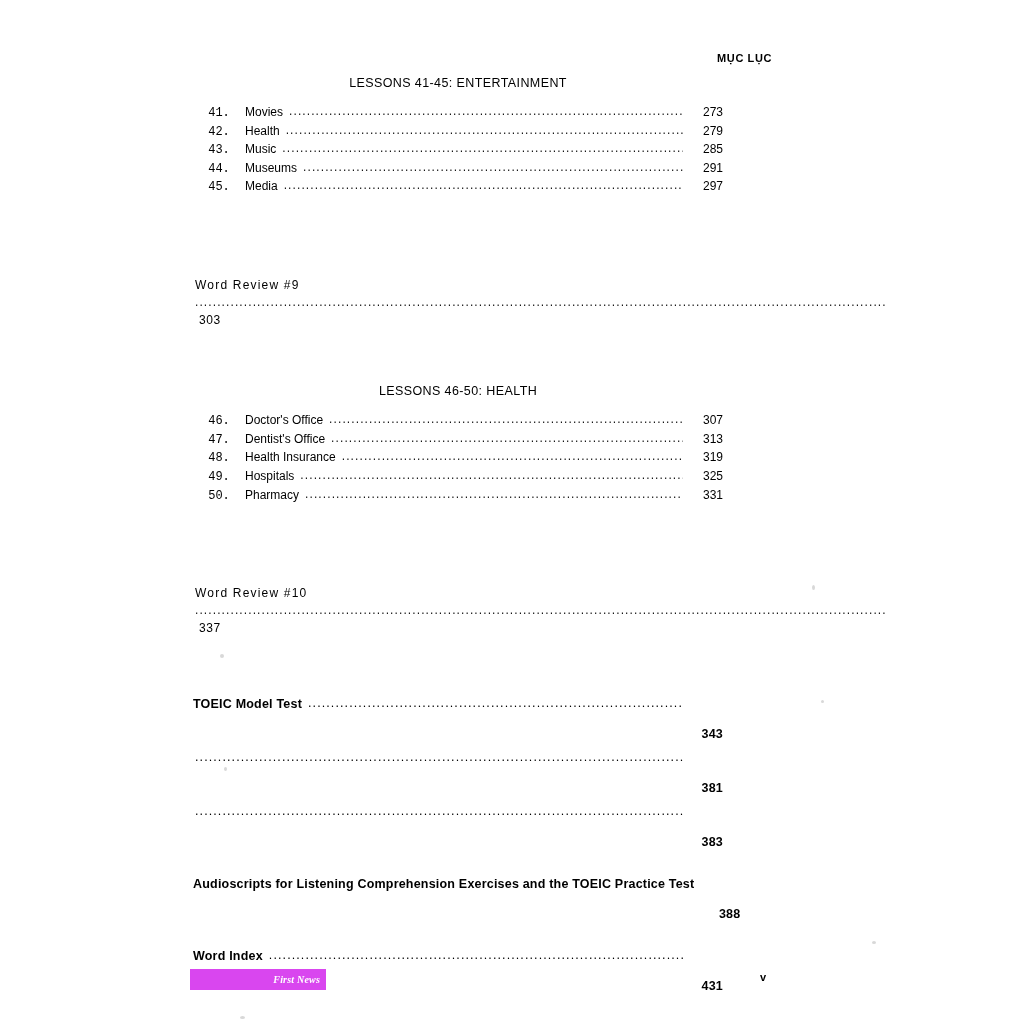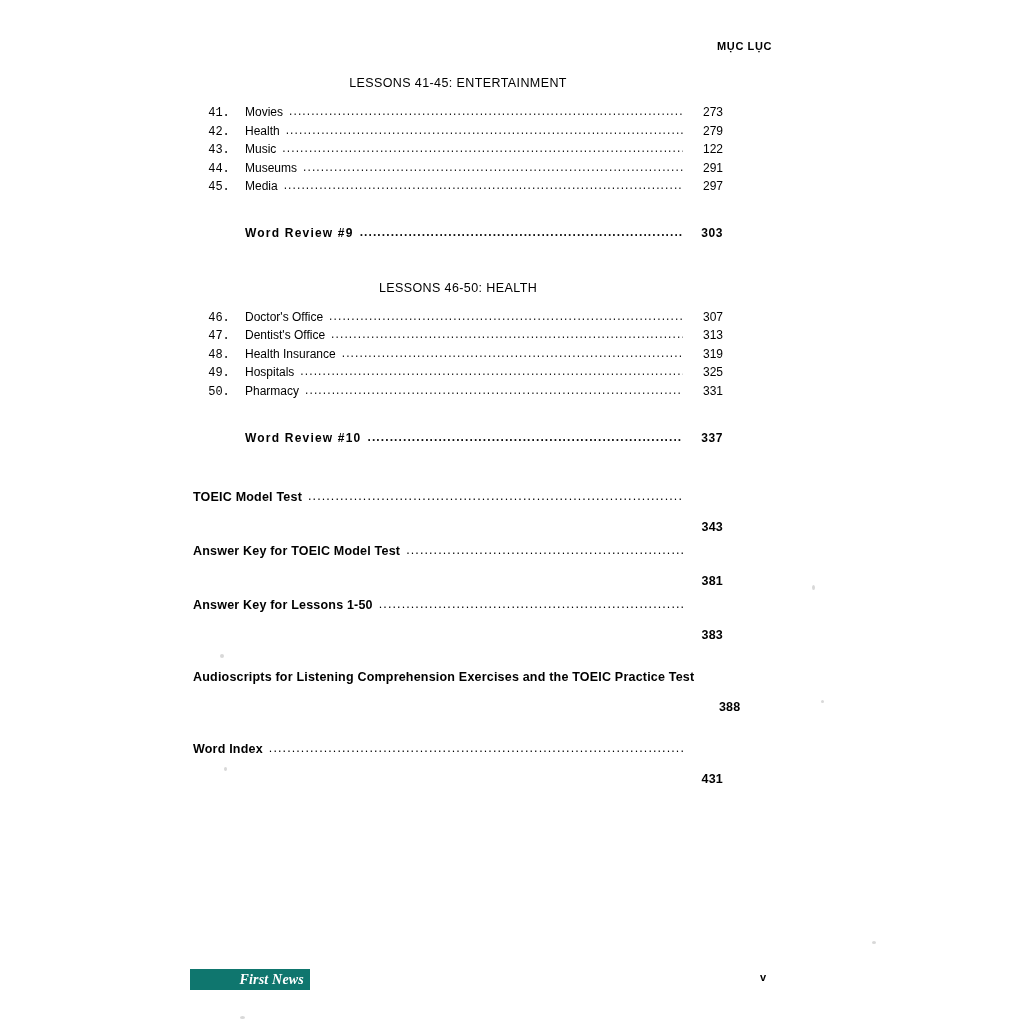--- a/index.html
+++ b/index.html
@@ -17,21 +17,21 @@
   }
 
   .page {
     position: absolute;
     inset: 0;
   }
 
   
   .running-head {
     position: absolute;
-    top: 40px;
+    top: 52px;
     right: 252px;
     font-size: 11px;
     font-weight: bold;
     letter-spacing: 0.6px;
   }
 
   
   .content {
     position: absolute;
     left: 193px;
@@ -85,22 +85,23 @@
   }
 
   .entry .pg {
     flex: 0 0 34px;
     text-align: right;
     padding-left: 4px;
   }
 
   
   .review {
-    font-weight: bold;
+    font-weight: normal;
     letter-spacing: 0.6px;
+    flex-direction: column;
   }
   .review .num {
     width: 52px;
     flex: 0 0 52px;
   }
   .review .label {
     letter-spacing: 1.2px;
   }
 
   .gap-sm { height: 18px; }
@@ -128,27 +129,27 @@
     position: relative;
     top: -1px;
   }
   .bold-entry .pg { flex: 0 0 34px; text-align: right; padding-left: 4px; margin-top: 30px; }
 
   
   .logo {
     position: absolute;
     left: 190px;
     top: 969px;
-    width: 120px;
+    width: 136px;
     height: 21px;
-    background: #0f766e;
+    background: #d946ef;
     color: #ffffff;
     font-family: "Liberation Serif", serif;
     font-style: italic;
-    font-size: 14px;
+    font-size: 10px;
     font-weight: bold;
     display: flex;
     align-items: center;
     justify-content: flex-end;
     padding-right: 6px;
     box-sizing: border-box;
     letter-spacing: 0.2px;
   }
 
   .folio {
@@ -187,21 +188,21 @@
       <div class="entry">
         <span class="num">42.</span>
         <span class="label">Health</span>
         <span class="leader">............................................................................................................................................................</span>
         <span class="pg">279</span>
       </div>
       <div class="entry">
         <span class="num">43.</span>
         <span class="label">Music</span>
         <span class="leader">............................................................................................................................................................</span>
-        <span class="pg">122</span>
+        <span class="pg">285</span>
       </div>
       <div class="entry">
         <span class="num">44.</span>
         <span class="label">Museums</span>
         <span class="leader">............................................................................................................................................................</span>
         <span class="pg">291</span>
       </div>
       <div class="entry">
         <span class="num">45.</span>
         <span class="label">Media</span>
@@ -267,26 +268,24 @@
 
     <div class="gap-lg"></div>
 
     <div class="back-matter">
       <div class="bold-entry">
         <span class="label">TOEIC Model Test</span>
         <span class="leader">............................................................................................................................................................</span>
         <span class="pg">343</span>
       </div>
       <div class="bold-entry">
-        <span class="label">Answer Key for TOEIC Model Test</span>
         <span class="leader">............................................................................................................................................................</span>
         <span class="pg">381</span>
       </div>
       <div class="bold-entry">
-        <span class="label">Answer Key for Lessons 1-50</span>
         <span class="leader">............................................................................................................................................................</span>
         <span class="pg">383</span>
       </div>
 
       <div class="gap-sm"></div>
 
       <div class="bold-entry">
         <span class="label">Audioscripts for Listening Comprehension Exercises and the TOEIC Practice Test</span>
         <span class="leader">............................................................................................................................................................</span>
         <span class="pg">388</span>

